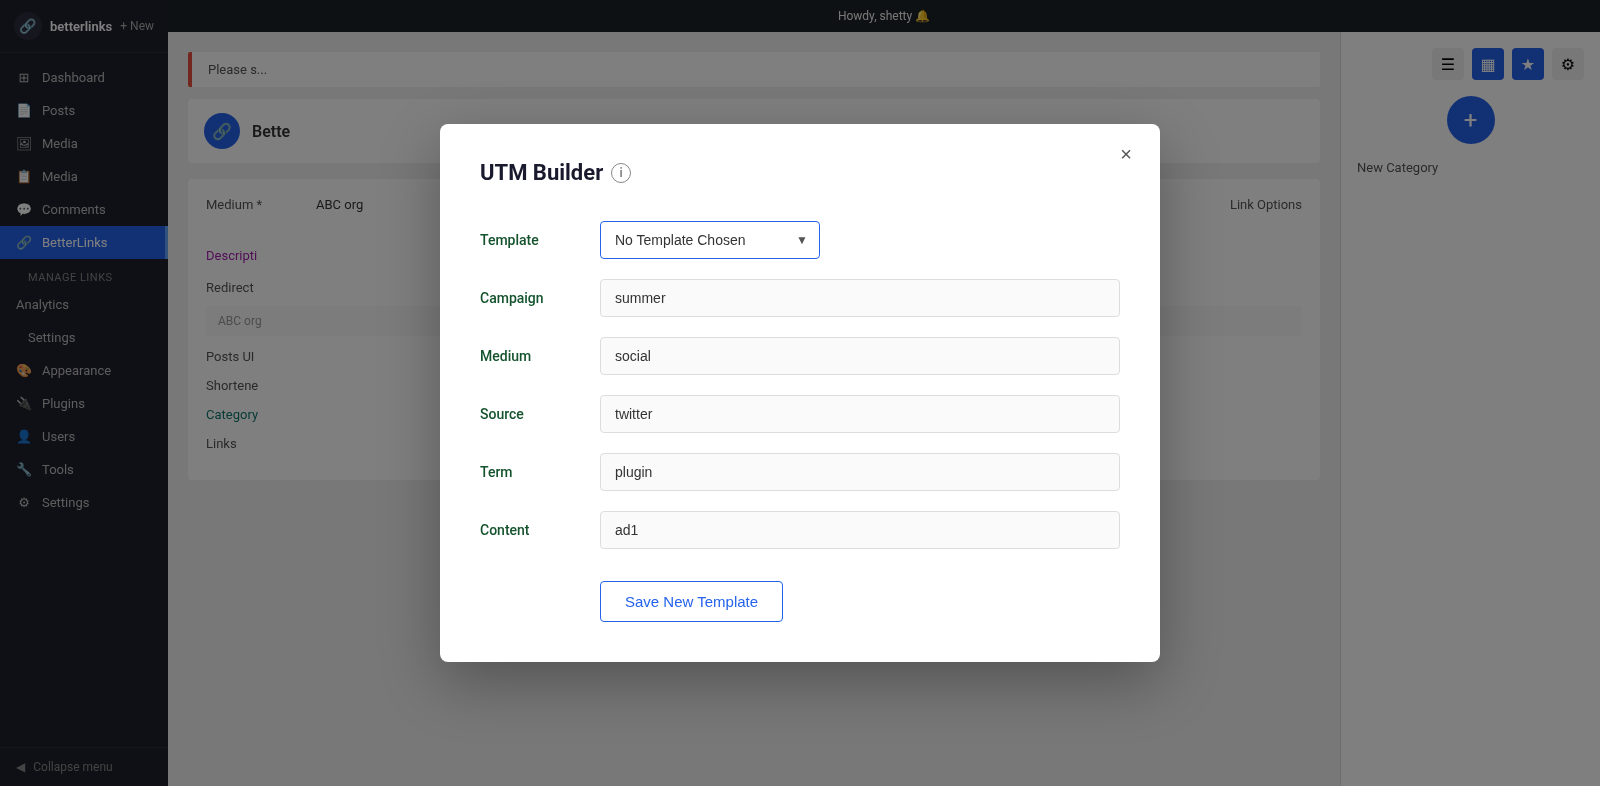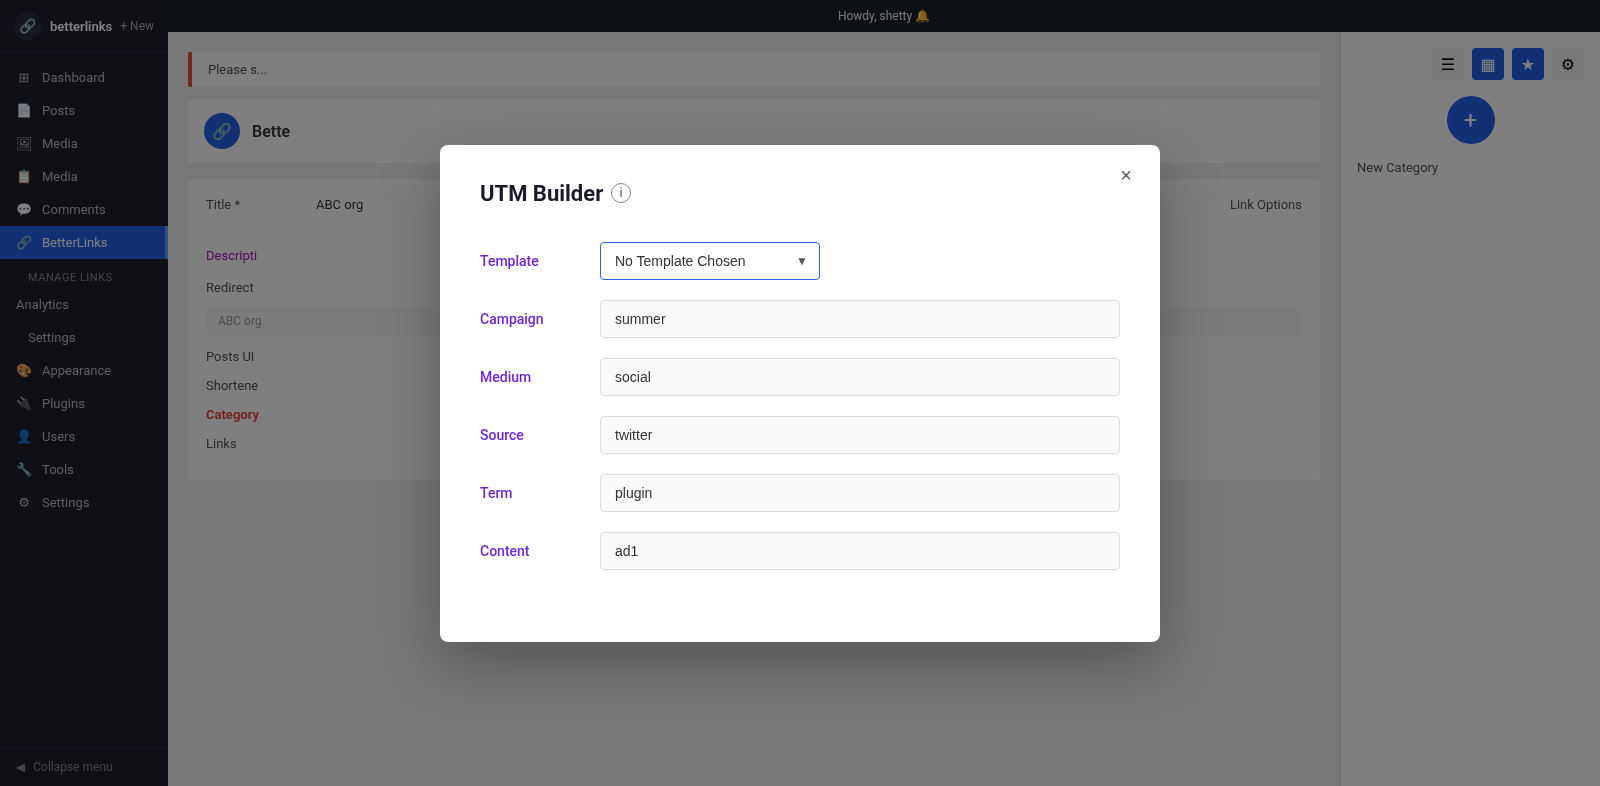--- a/index.html
+++ b/index.html
@@ -109,21 +109,21 @@
 
     
     .form-row {
       display: flex;
       align-items: center;
       margin-bottom: 20px;
     }
     .form-label {
       width: 120px;
       font-size: 14px;
-      color: #6d28d9;
+      color: #14532d;
       font-weight: 500;
       flex-shrink: 0;
     }
     .form-input {
       flex: 1;
       padding: 10px 14px;
       border: 1px solid #ddd;
       border-radius: 4px;
       font-size: 14px;
       color: #333;
@@ -269,39 +269,39 @@
         Please s...
       </div>
 
       <div style="display:flex; align-items:center; gap:12px; background:#fff; padding:14px 16px; border-radius:4px; margin-bottom:16px;">
         <div style="width:36px; height:36px; background:#2563eb; border-radius:50%; display:flex; align-items:center; justify-content:center; color:#fff; font-weight:700; font-size:16px;">🔗</div>
         <span style="font-size:16px; font-weight:600; color:#333;">Bette</span>
       </div>
 
       <div style="background:#fff; border-radius:4px; padding:18px; margin-bottom:12px;">
         <div style="display:flex; gap:20px; margin-bottom:14px;">
-          <span style="font-size:13px; color:#555; width:90px;">Title *</span>
+          <span style="font-size:13px; color:#555; width:90px;">Medium *</span>
           <span style="font-size:13px; color:#333; flex:1;">ABC org</span>
           <span style="font-size:13px; color:#555; margin-left:auto;">Link Options</span>
         </div>
         <div style="display:flex; gap:20px; margin-bottom:14px;">
           <span style="font-size:13px; color:#a21caf; width:90px;margin-top:22px;">Descripti</span>
         </div>
         <div style="margin-bottom:10px;">
           <span style="font-size:13px; color:#555;">Redirect</span>
         </div>
         <div style="background:#f9f9f9; border-radius:3px; padding:8px 12px; font-size:12px; color:#999; margin-bottom:10px;">ABC org</div>
         <div style="margin-bottom:10px;">
           <span style="font-size:13px; color:#555;">Posts UI</span>
         </div>
         <div style="margin-bottom:10px;">
           <span style="font-size:13px; color:#555;">Shortene</span>
         </div>
         <div style="margin-bottom:10px;">
-          <span style="font-size:13px; color:#ef4444;font-weight:bold;">Category</span>
+          <span style="font-size:13px; color:#0f766e;">Category</span>
         </div>
         <div style="margin-bottom:10px;">
           <span style="font-size:13px; color:#555;">Links</span>
         </div>
       </div>
     </div>
 
     <div style="width:260px; background:#fff; border-left:1px solid #ddd; padding:16px; flex-shrink:0;">
 
       <div style="display:flex; justify-content:flex-end; gap:8px; margin-bottom:16px;">
@@ -362,15 +362,18 @@
       <span class="form-label">Term</span>
       <input type="text" class="form-input" value="plugin" style="">
     </div>
 
     <div class="form-row">
       <span class="form-label">Content</span>
       <input type="text" class="form-input" value="ad1" style="">
     </div>
 
     <div class="btn-row">
+      <button class="btn-secondary">
+        <span>Save New Template</span>
+      </button>
     </div>
   </div>
 </div>
 
 </body></html>

